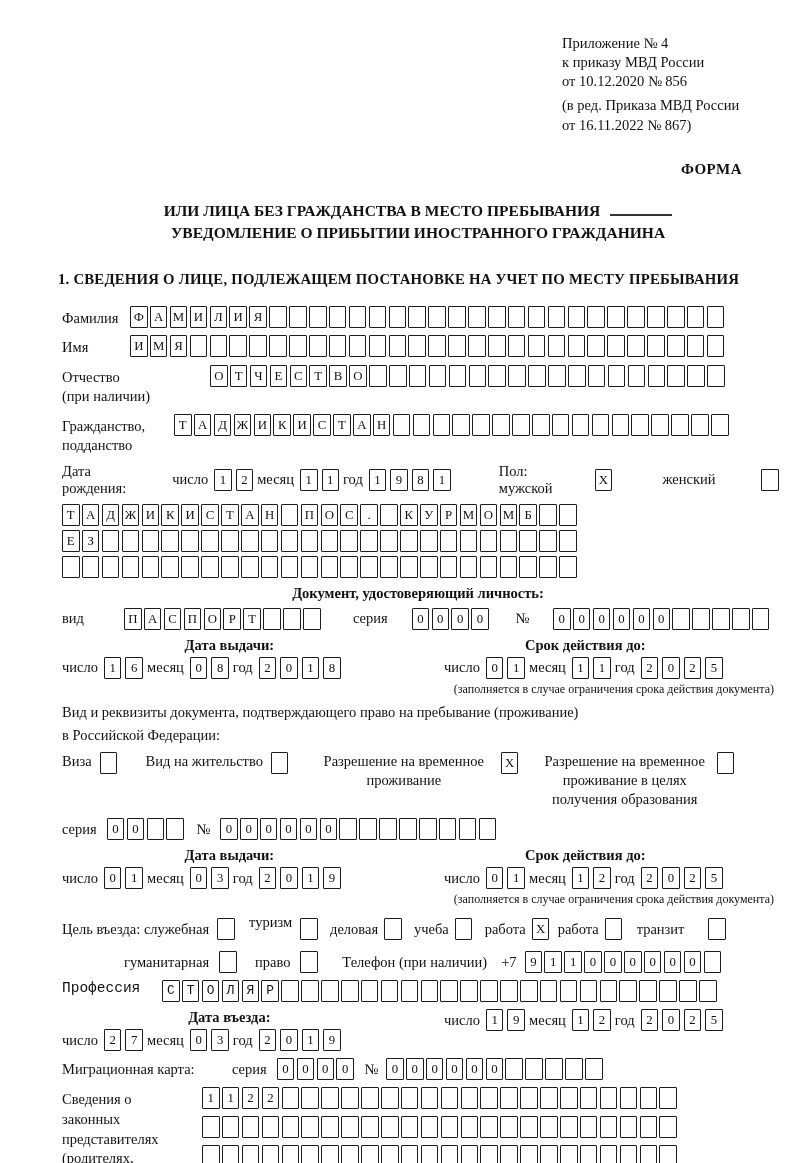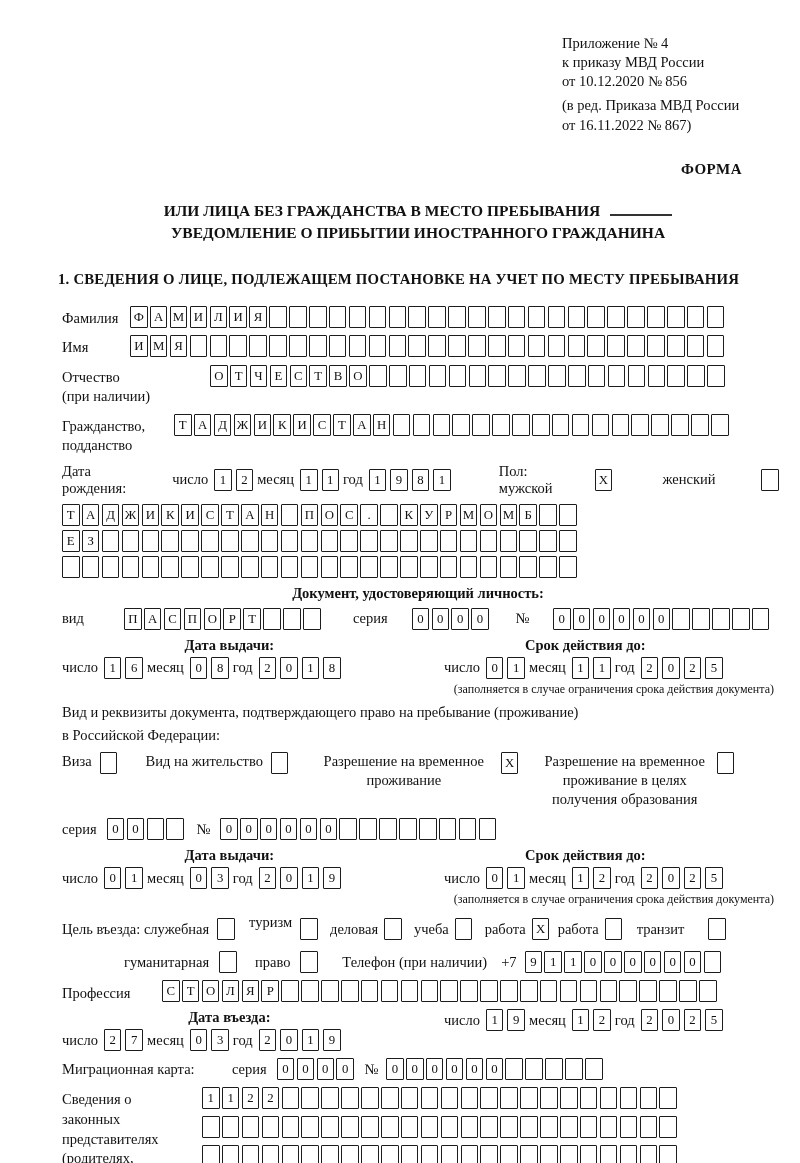--- a/index.html
+++ b/index.html
@@ -556,21 +556,21 @@
       <span class="cell">0</span>
       <span class="cell">0</span>
       <span class="cell">0</span>
       <span class="cell">0</span>
       <span class="cell">0</span>
       <span class="cell">0</span>
       <span class="cell">&nbsp;</span>
     </span>
 </div>
 
-<div class="row" style="align-items:flex-end;">
+<div class="row" style="align-items:flex-start;font-family:Liberation Mono, monospace;">
   <span style="width:100px;">Профессия</span>
   <span class="cellrow">
       <span class="cell">С</span>
       <span class="cell">Т</span>
       <span class="cell">О</span>
       <span class="cell">Л</span>
       <span class="cell">Я</span>
       <span class="cell">Р</span>
       <span class="cell">&nbsp;</span>
       <span class="cell">&nbsp;</span>

